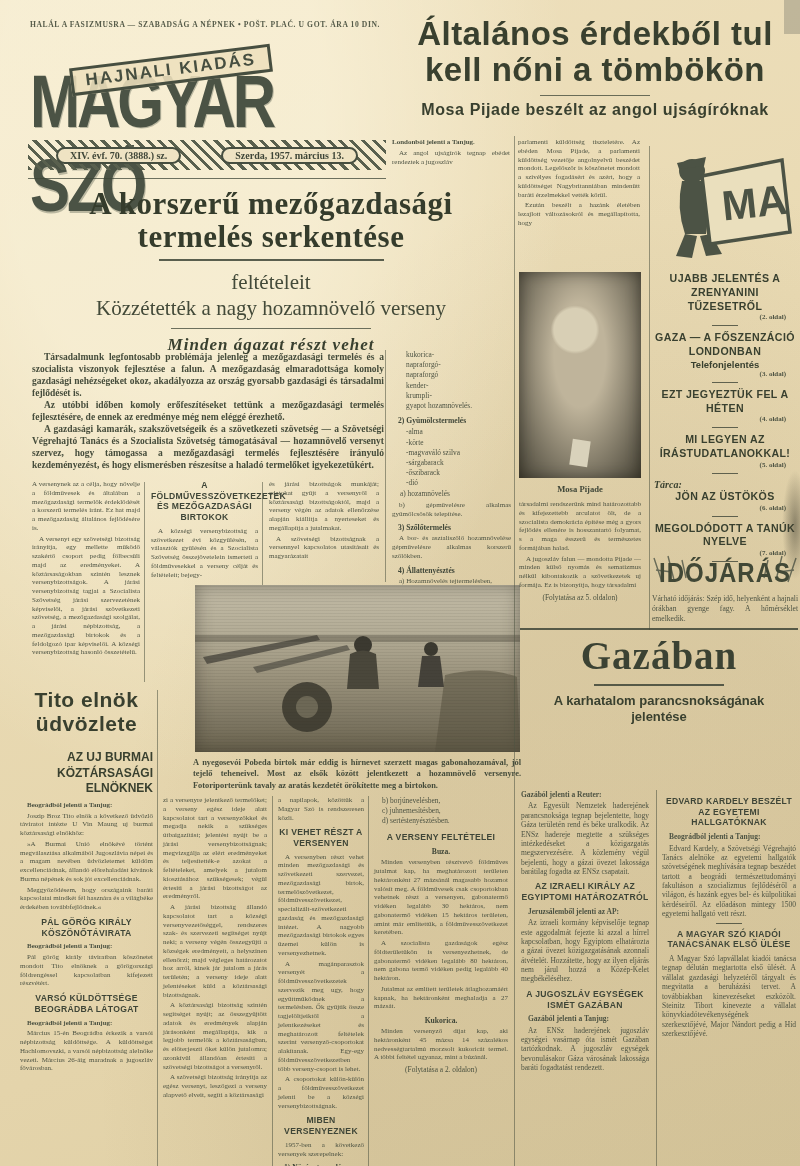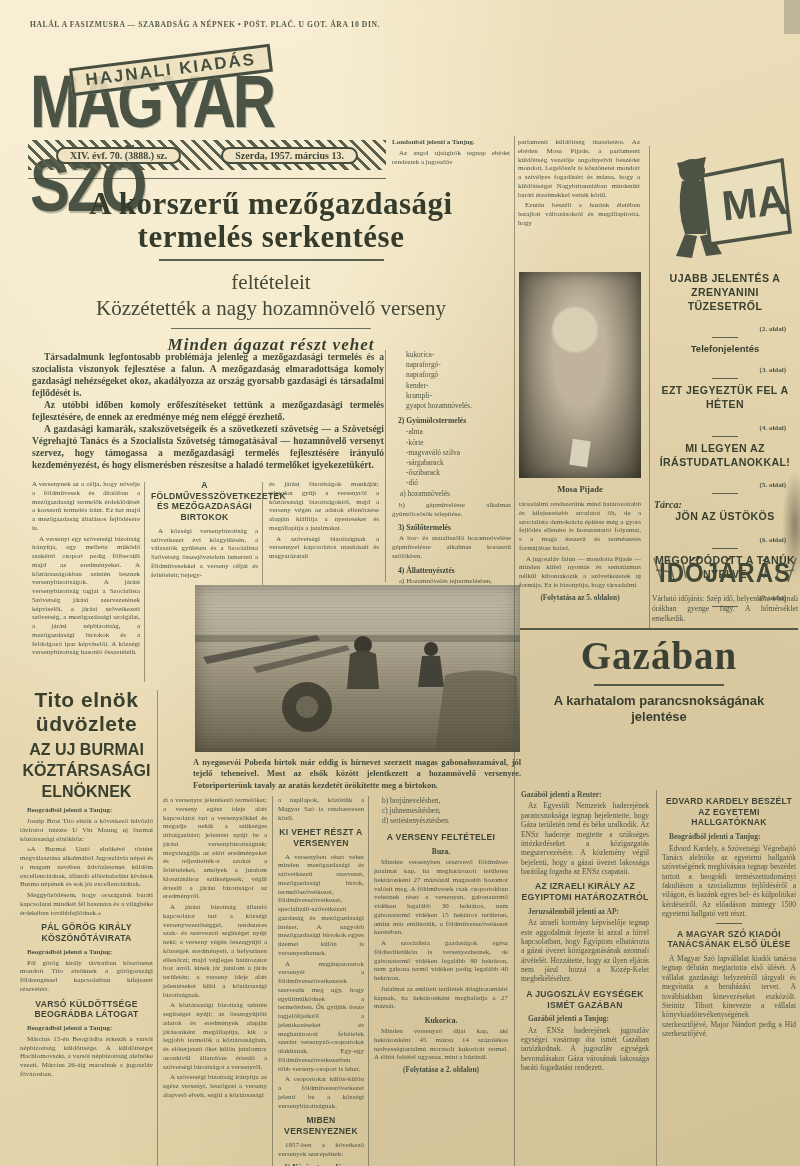--- a/index.html
+++ b/index.html
@@ -11,21 +11,21 @@
       linear-gradient(160deg,#eee0bd 0%,#e9dab3 40%,#e4d4ab 75%,#dfcfa4 100%);}
   .abs{position:absolute;}
   .vrule{width:1px;background:rgba(78,84,66,.55);}
   .hrule{height:1px;background:rgba(62,69,55,.75);}
   .hrule2{height:2px;background:rgba(62,69,55,.85);}
   .bp{font-size:7px;line-height:1.25;text-align:justify;margin:0 0 2px;text-indent:7px;color:#4d5343;}
   .bp-first{text-indent:0;}
   .dateline{font-weight:bold;}
   .ch{font-family:"Liberation Sans",sans-serif;font-weight:bold;font-size:8.6px;line-height:1.25;
       text-align:center;letter-spacing:.3px;margin:5px 0 4px;color:#3e4537;}
-  .cont{font-weight:bold;font-size:7.4px;text-align:center;margin-top:3px;}
+  .cont{font-weight:normal;font-size:7.4px;text-align:center;margin-top:3px;}
   .pre{white-space:pre-line;}
   .topline{font-family:Liberation Serif, serif;font-weight:bold;font-size:7.6px;letter-spacing:.6px;color:#555b49;}
   .mast-title{font-family:"Liberation Sans",sans-serif;font-weight:bold;font-size:60px;letter-spacing:-3px;
       transform:scaleY(1.22);transform-origin:top left;color:#4b5345;text-transform:uppercase;
       text-shadow:1px 1px 0 rgba(75,83,69,.35);}
   .stamp{font-family:"Liberation Sans",sans-serif;font-weight:bold;font-size:17px;letter-spacing:2px;color:#464e40;
       border:3px solid #464e40;padding:1px 12px;background:rgba(238,224,189,.88);transform:rotate(-7deg);white-space:nowrap;}
   .issuebar{background:repeating-linear-gradient(45deg,#59604e 0 3px,rgba(89,96,78,0) 3px 8px);
       display:flex;align-items:center;justify-content:space-between;padding:0 28px;box-sizing:border-box;}
   .issuebox{background:#efe3c3;border:2px solid #464e40;border-radius:9px;padding:1px 12px;
@@ -40,26 +40,26 @@
   .h-kicker{font-weight:bold;font-style:italic;font-size:17px;text-align:center;color:#39402f;letter-spacing:1px;}
   .intro{font-size:9.5px;font-weight:bold;line-height:1.26;text-align:justify;color:#454c3b;}
   .intro p{margin:0;text-indent:12px;}
   .li7{font-size:7.4px;line-height:1.38;padding-left:14px;color:#4d5343;}
   .lsec{font-size:7.6px;font-weight:bold;margin:5px 0 2px;padding-left:6px;color:#3e4537;}
   .teaser{margin-bottom:4px;}
   .t-title{font-family:"Liberation Sans",sans-serif;font-weight:bold;font-size:10.6px;line-height:1.3;
       text-align:center;letter-spacing:.4px;color:#39402f;}
   .t-sub{font-family:"Liberation Sans",sans-serif;font-weight:bold;font-size:9.5px;text-align:center;color:#39402f;}
   .t-kicker{font-weight:bold;font-style:italic;font-size:10px;text-align:left;color:#39402f;}
-  .t-page{font-size:7px;font-weight:bold;text-align:right;padding-right:10px;color:#4d5343;margin-top:12px;}
+  .t-page{font-size:7px;font-weight:bold;text-align:right;padding-right:10px;color:#4d5343;}
   .t-div{width:26px;height:1px;background:rgba(62,69,55,.8);margin:4px auto 5px;}
   .h-tito{font-family:"Liberation Sans",sans-serif;font-weight:bold;font-size:21px;line-height:1.12;
       text-align:center;color:#39402f;letter-spacing:.5px;}
-  .h-tito-sub{font-family:"Liberation Sans",sans-serif;font-weight:bold;font-size:16px;line-height:1.3;
-      text-align:center;color:#39402f;margin:5px 0 4px;}
+  .h-tito-sub{font-family:"Liberation Sans",sans-serif;font-weight:bold;font-size:12px;line-height:1.3;
+      text-align:right;color:#39402f;margin:15px 0 4px;}
   .h-gaza{font-family:"Liberation Serif",serif;font-weight:bold;font-size:39px;line-height:1.05;
       text-align:center;color:#3b4233;letter-spacing:1px;}
   .h-gaza-sub{font-family:"Liberation Sans",sans-serif;font-weight:bold;font-size:13px;line-height:1.25;
       text-align:center;color:#39402f;}
   .caption{font-size:8.4px;font-weight:bold;line-height:1.35;text-align:justify;color:#454c3b;}
   .pcap{font-size:8.6px;font-weight:bold;text-align:center;color:#3e4537;}
   .photo{background:linear-gradient(180deg,#c3bca7 0%,#b2ab95 30%,#9a927c 55%,#7d7662 82%,#6b644f 100%);
       box-shadow:inset 0 0 18px rgba(40,38,28,.45);}
   .grain{background:repeating-linear-gradient(0deg,rgba(35,33,24,.07) 0 1px,rgba(0,0,0,0) 1px 3px);}
   .portrait{background:
@@ -81,26 +81,32 @@
   <div class="abs" style="left:28px;top:34px;width:358px;height:142px;">
     <div class="abs mast-title" style="left:2px;top:26px;">Magyar Szó</div>
     <div class="abs stamp" style="left:42px;top:22px;">HAJNALI KIADÁS</div>
     <div class="abs issuebar" style="left:0;top:106px;width:358px;height:30px;">
       <span class="issuebox">XIV. évf. 70. (3888.) sz.</span>
       <span class="issuebox">Szerda, 1957. március 13.</span>
     </div>
   </div>
   <div class="abs hrule" style="left:28px;top:178px;width:358px;"></div>
 
+  <div class="abs" style="left:390px;top:16px;width:410px;">
+    <div class="h-top">Általános érdekből tul</div>
+    <div class="h-top">kell nőni a tömbökön</div>
+    <div class="hrule" style="width:110px;margin:6px auto 5px;"></div>
+    <div class="h-sub">Mosa Pijade beszélt az angol ujságíróknak</div>
+  </div>
   <div class="abs" style="left:392px;top:138px;width:118px;">
     <p class="bp dateline bp-first">Londonból jelenti a Tanjug.</p>
     <p class="bp">Az angol ujságírók tegnap ebédet rendeztek a jugoszláv</p>
   </div>
   <div class="abs" style="left:518px;top:138px;width:122px;">
-    <p class="bp bp-first">parlamenti küldöttség tiszteletére. Az ebéden Mosa Pijade, a parlamenti küldöttség vezetője angolnyelvű beszédet mondott. Legelőször is köszönetet mondott a szívélyes fogadásért és mázsa, hogy a küldöttséget Nagybritanniában mindenütt baráti érzelmekkel vették körül.</p>
+    <p class="bp bp-first">parlamenti küldöttség tiszteletére. Az ebéden Mosa Pijade, a parlamenti küldöttség vezetője angolnyelvű beszédet mondott. Legelőször is köszönetet mondott a szívélyes fogadásért és azért, hogy a küldöttséget Nagybritanniában mindenütt baráti érzelmekkel vették körül.</p>
     <p class="bp">Ezután beszélt a hazánk életében lezajlott változásokról és megállapította, hogy</p>
   </div>
 
   <div class="abs" style="left:648px;top:146px;width:148px;height:120px;">
     <svg width="148" height="120" viewBox="0 0 148 120">
       <g fill="#4c5345">
         <ellipse cx="44" cy="25" rx="13" ry="12"></ellipse>
         <path d="M29 17 L58 11 L56 20 L31 23 Z"></path>
         <path d="M34 35 Q28 62 37 88 L58 88 Q63 58 58 35 Z"></path>
         <path d="M37 88 L28 110 L44 112 L49 90 Z"></path>
@@ -249,20 +255,21 @@
 
   <div class="abs vrule" style="left:649px;top:146px;height:484px;"></div>
 
   <div class="abs" style="left:654px;top:272px;width:142px;">
     <div class="teaser">
       <div class="t-title">UJABB JELENTÉS A ZRENYANINI TŰZESETRŐL</div>
       <div class="t-page">(2. oldal)</div>
       <div class="t-div"></div>
     </div>
     <div class="teaser">
+      <div class="t-title">GAZA — A FŐSZENZÁCIÓ LONDONBAN</div>
       <div class="t-sub">Telefonjelentés</div>
       <div class="t-page">(3. oldal)</div>
       <div class="t-div"></div>
     </div>
     <div class="teaser">
       <div class="t-title">EZT JEGYEZTÜK FEL A HÉTEN</div>
       <div class="t-page">(4. oldal)</div>
       <div class="t-div"></div>
     </div>
     <div class="teaser">

